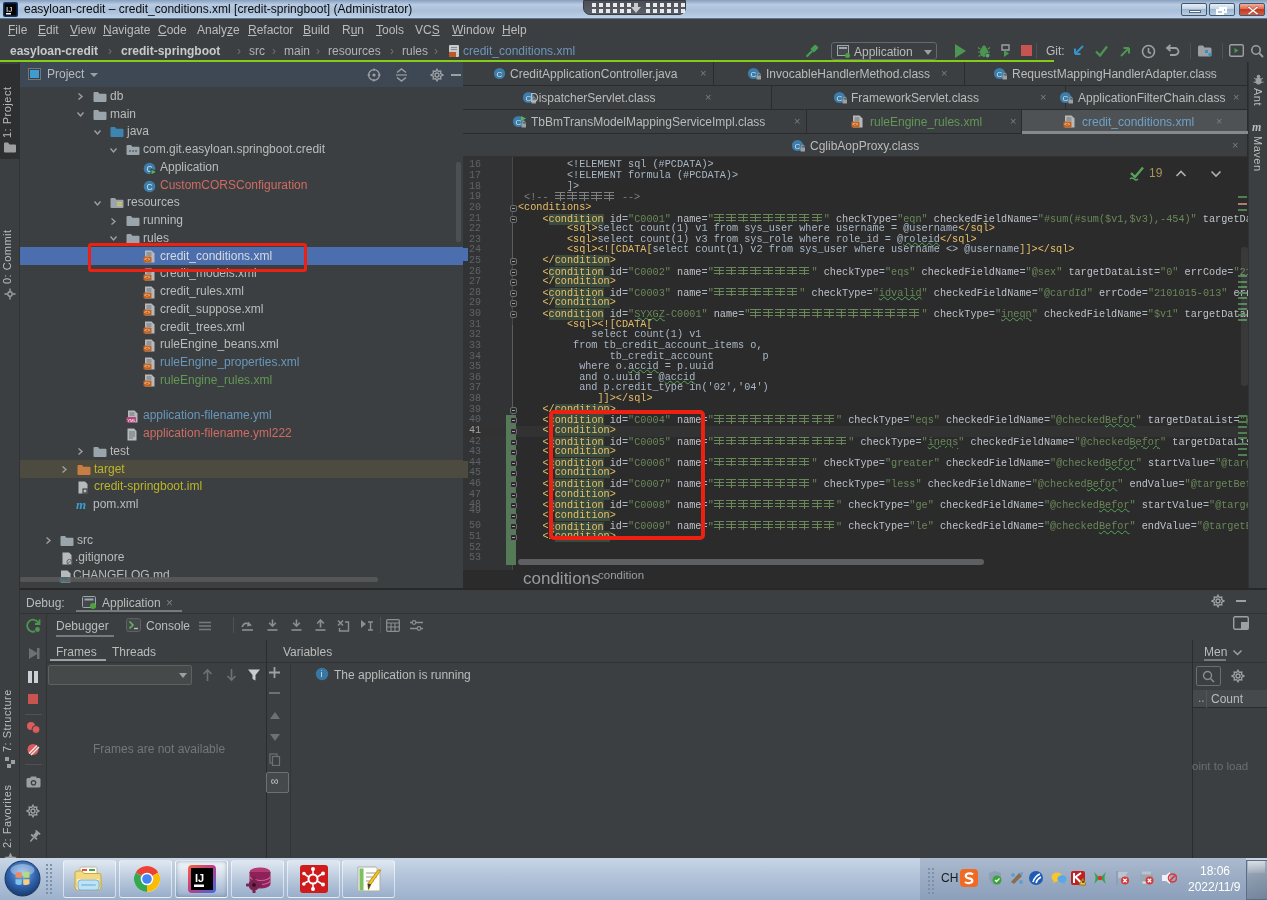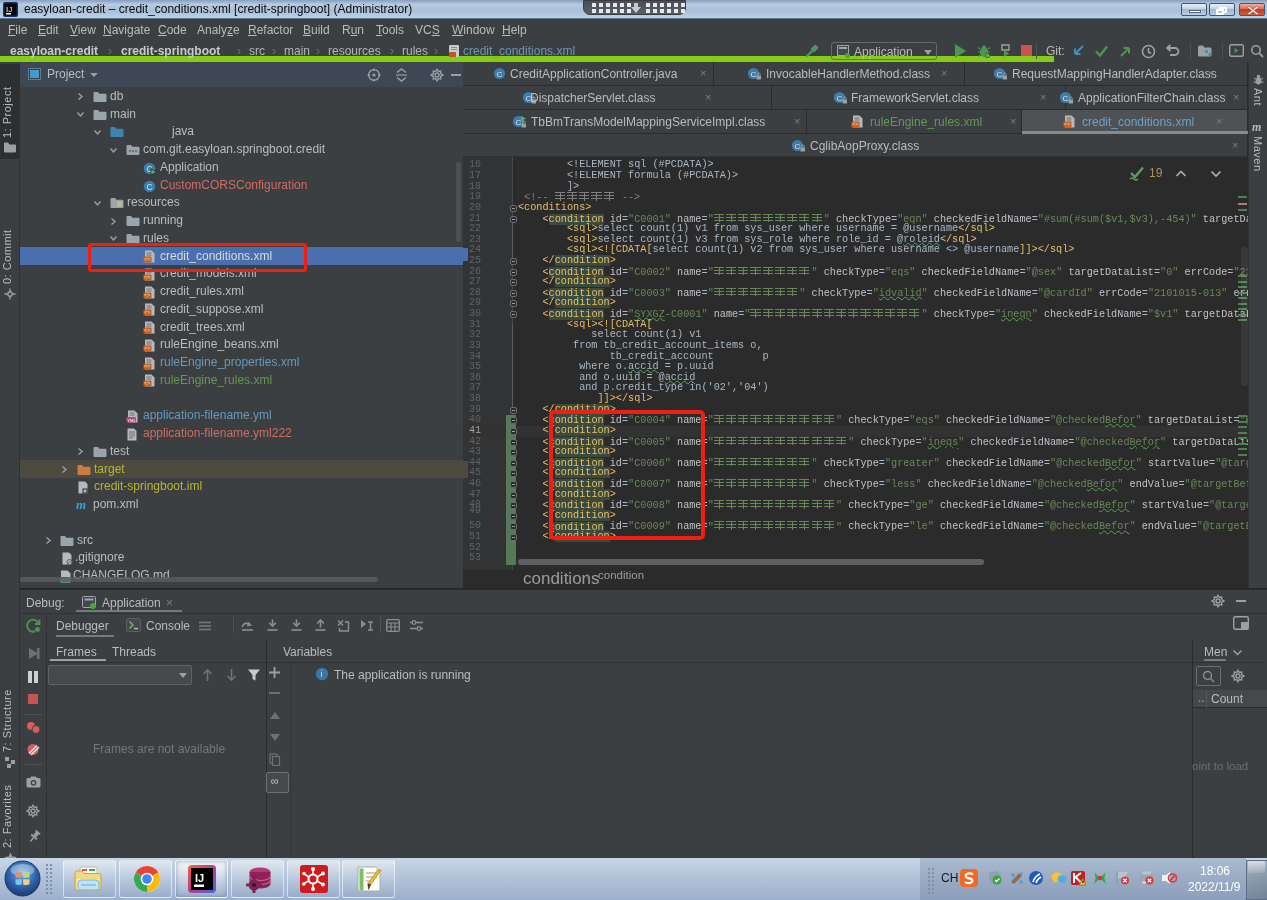--- a/index.html
+++ b/index.html
@@ -3,21 +3,21 @@
 *{margin:0;padding:0;box-sizing:border-box;font-family:"Liberation Sans",sans-serif;}
 html,body{width:1267px;height:900px;overflow:hidden;background:#3c3f41;}
 #root{position:absolute;top:0;left:0;width:1267px;height:900px;overflow:hidden;}
 .abs{position:absolute;}
 #titlebar{top:0;left:0;width:1267px;height:19px;background:linear-gradient(180deg,#87a0bf 0,#b8cbe2 25%,#a9c0da 60%,#bdd0e6 100%);border-bottom:1px solid #5c748f;}
 #titlebar .ttext{position:absolute;left:24px;top:2px;font-size:12px;color:#0c0c0c;}
 .winbtn{position:absolute;top:3px;height:13px;border:1px solid #40576e;border-radius:2px;background:linear-gradient(180deg,#e7eef6 0,#c2d3e6 45%,#9fb8d2 50%,#b9cde2 100%);}
 #btnclose{background:linear-gradient(180deg,#f0b0a0 0,#e06a4f 45%,#c03c22 50%,#d55b40 100%);}
 #menubar{top:19px;left:0;width:1267px;height:21px;background:#3c3f41;color:#bbbbbb;font-size:12px;}
 #menubar span.mi{position:absolute;top:4px;}
-#navbar{top:40px;left:0;width:1054px;height:22px;background:#3c3f41;border-bottom:6px solid #84cc16;color:#b0b3b8;font-size:12px;}
+#navbar{top:40px;left:0;width:1054px;height:22px;background:#3c3f41;border-bottom:2px solid #84cc16;color:#b0b3b8;font-size:12px;}
 #navbar .bc{position:absolute;top:4px;}
 .bsep{color:#6e7377;}
 #lstripe{top:62px;left:0;width:20px;height:796px;background:#3c3f41;border-right:1px solid #323232;}
 .vlabel{position:absolute;left:1px;width:18px;color:#bbbbbb;font-size:11px;writing-mode:vertical-rl;transform:rotate(180deg);letter-spacing:0.5px;}
 #rstripe{top:62px;left:1248px;width:19px;height:796px;background:#3c3f41;border-left:1px solid #323232;}
 .vlabelR{position:absolute;left:3px;color:#bbbbbb;font-size:11px;writing-mode:vertical-rl;letter-spacing:0.5px;}
 #project{top:62px;left:20px;width:443px;height:526px;background:#3c3f41;overflow:hidden;}
 .trow{position:absolute;left:0;width:443px;height:18px;font-size:12px;color:#bbbbbb;white-space:nowrap;}
 .trow .txt{position:absolute;top:1.5px;}
 #editor{top:62px;left:463px;width:785px;height:526px;background:#2b2b2b;overflow:hidden;}
@@ -254,21 +254,21 @@
         </svg>
 <span class="txt" style="left:90px;">main</span>
 </div>
 <div class="trow" style="top:60.75px;">
 <svg class="abs" style="left:73px;top:5px" width="9" height="9">
           <path d="M1.5 2.5 L4.5 6 L7.5 2.5" stroke="#9da0a3" stroke-width="1.4" fill="none"></path>
         </svg>
 <svg class="abs" style="left:90px;top:3.5px" width="14" height="12">
           <path d="M0.5 2 a1 1 0 0 1 1-1 H5 l1.4 1.8 H12.5 a1 1 0 0 1 1 1 V10 a1 1 0 0 1 -1 1 H1.5 a1 1 0 0 1 -1-1 Z" fill="#3d85b0"></path>
         </svg>
-<span class="txt" style="left:107px;margin-left:45px;">java</span>
+<span class="txt" style="left:107px;">java</span>
 </div>
 <div class="trow" style="top:78.5px;">
 <svg class="abs" style="left:89px;top:5px" width="9" height="9">
           <path d="M1.5 2.5 L4.5 6 L7.5 2.5" stroke="#9da0a3" stroke-width="1.4" fill="none"></path>
         </svg>
 <svg class="abs" style="left:106px;top:3.5px" width="14" height="12">
           <path d="M0.5 2 a1 1 0 0 1 1-1 H5 l1.4 1.8 H12.5 a1 1 0 0 1 1 1 V10 a1 1 0 0 1 -1 1 H1.5 a1 1 0 0 1 -1-1 Z" fill="#9aa5ab"></path>
           <circle cx="4" cy="7" r="1" fill="#5b646a"></circle>
           <circle cx="7" cy="7" r="1" fill="#5b646a"></circle>
           <circle cx="10" cy="7" r="1" fill="#5b646a"></circle>

